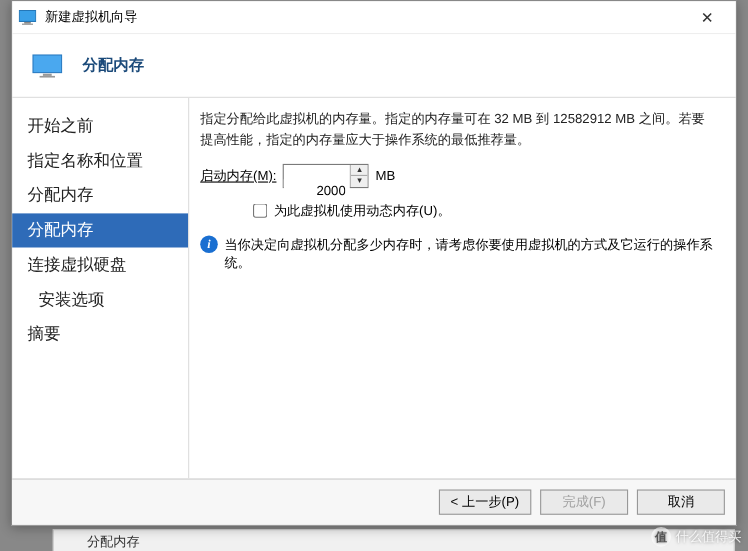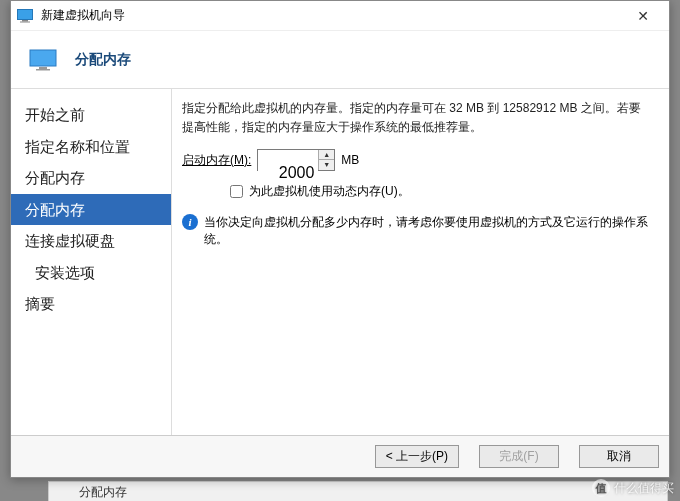--- a/index.html
+++ b/index.html
@@ -104,21 +104,21 @@
     align-items: center;
     border: 1px solid #7a7a7a;
     height: 22px;
     background: #fff;
   }
   .spinner input {
     border: none;
     width: 60px;
     text-align: right;
     padding: 0 4px;
-    font-size: 16px;
+    font-size: 12px;
     font-family: inherit;
     outline: none;
     height: 20px;
     margin-top: 26px;
   }
   .spin-btns {
     display: flex; flex-direction: column;
     border-left: 1px solid #aaa;
   }
   .spin-btn {
@@ -156,21 +156,21 @@
     font-family: Georgia, serif;
     font-style: italic;
   }
   .footer {
     height: 42px;
     border-top: 1px solid #ccc;
     display: flex;
     align-items: center;
     justify-content: flex-end;
     padding: 0 10px;
-    gap: 20px;
+    gap: 8px;
     background: #f7f7f7;
   }
   .btn {
     height: 23px;
     min-width: 80px;
     padding: 0 10px;
     border: 1px solid #989898;
     background: #eaeaea;
     font-size: 12px;
     font-family: inherit;

